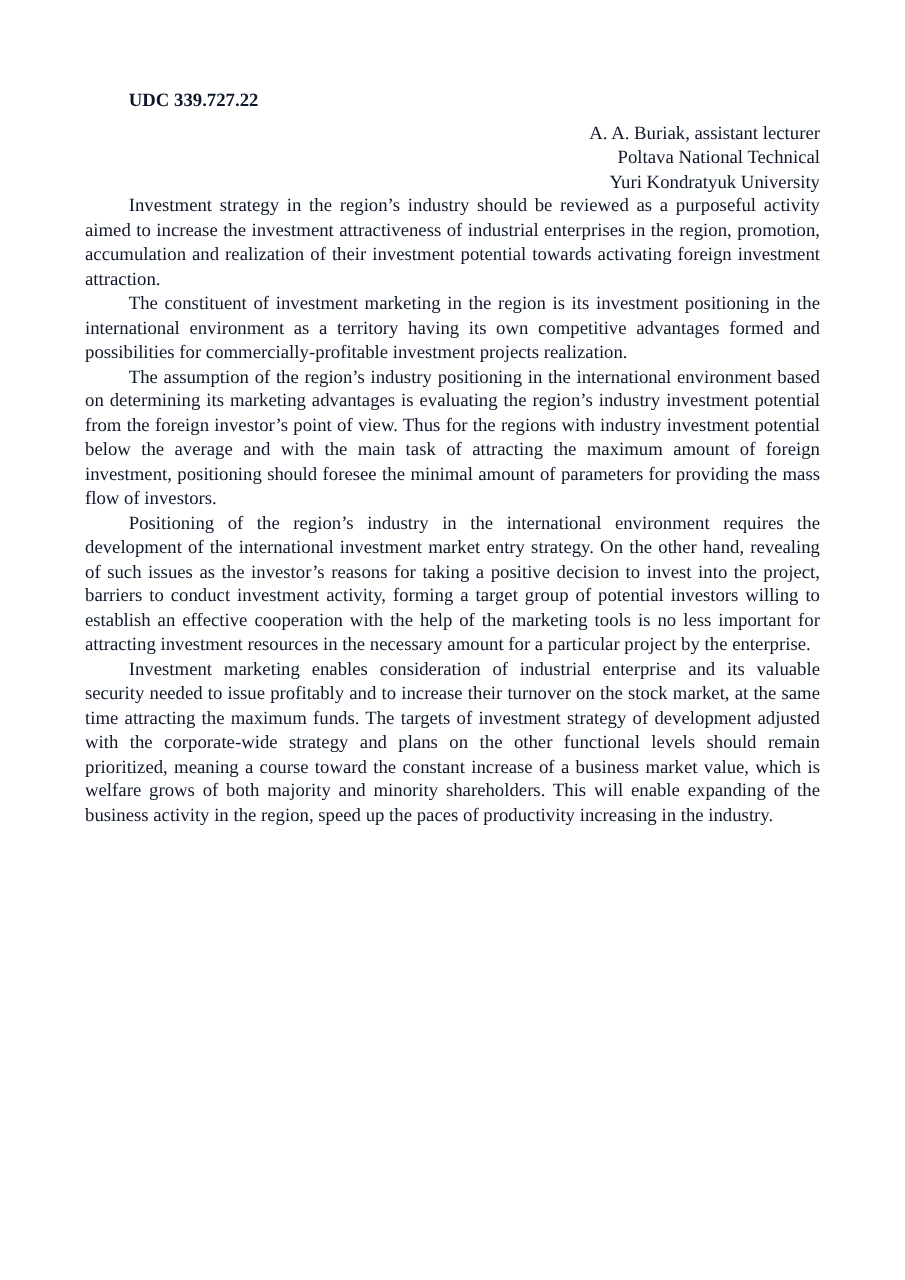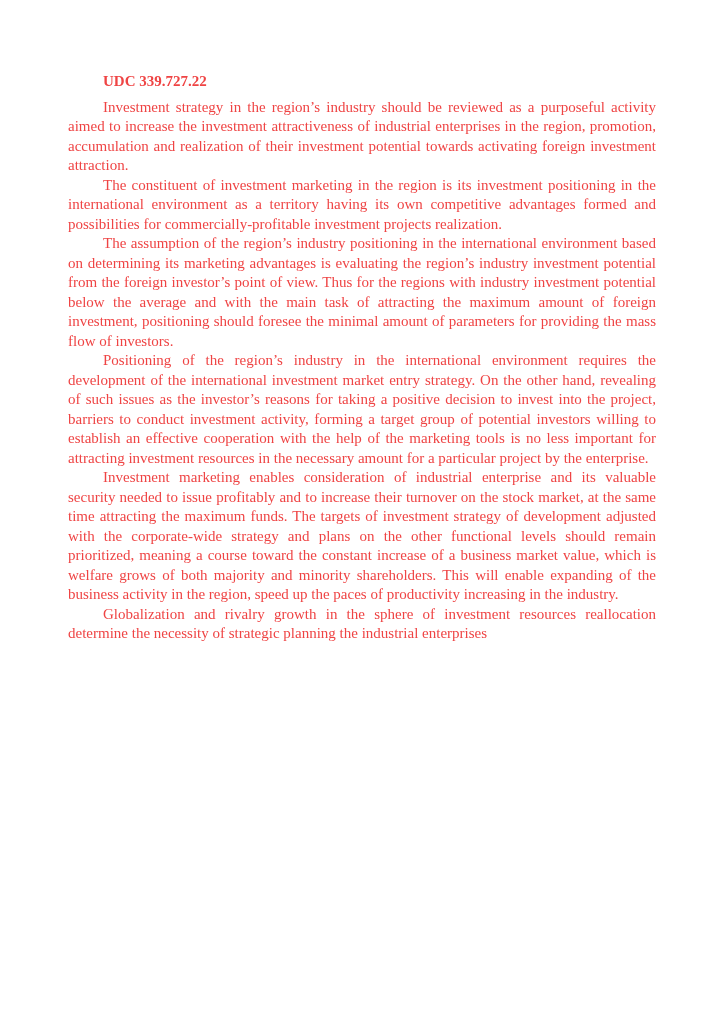--- a/index.html
+++ b/index.html
@@ -11,21 +11,21 @@
     position: relative;
     width: 724px;
     height: 1024px;
     margin: 0 auto;
     background: #ffffff;
     box-sizing: border-box;
     padding: 72px 68px 0 68px;
     font-family: "Liberation Serif", "DejaVu Serif", serif;
     font-size: 15px;
     line-height: 1.3;
-    color: #ef4444;
+    color: #0f172a;
     overflow: hidden;
   }
   .udc {
     font-weight: bold;
     margin: 0 0 6px 35px;
   }
   .author-block {
     text-align: right;
     margin: 0;
   }
@@ -43,28 +43,32 @@
     text-indent: 35px;
   }
 </style>
 </head>
 <body>
 
 <div class="page">
 
   <div class="udc">UDC 339.727.22</div>
 
+  <div class="author-block">
+    <div>A. A. Buriak, assistant lecturer</div>
+    <div>Poltava National Technical</div>
+    <div>Yuri Kondratyuk University</div>
+  </div>
 
 
   <p class="body-par">Investment strategy in the region’s industry should be reviewed as a purposeful activity aimed to increase the investment attractiveness of industrial enterprises in the region, promotion, accumulation and realization of their investment potential towards activating foreign investment attraction.</p>
 
 
   <p class="body-par">The constituent of investment marketing in the region is its investment positioning in the international environment as a territory having its own competitive advantages formed and possibilities for commercially-profitable investment projects realization.</p>
 
   <p class="body-par">The assumption of the region’s industry positioning in the international environment based on determining its marketing advantages is evaluating the region’s industry investment potential from the foreign investor’s point of view. Thus for the regions with industry investment potential below the average and with the main task of attracting the maximum amount of foreign investment, positioning should foresee the minimal amount of parameters for providing the mass flow of investors.</p>
 
   <p class="body-par">Positioning of the region’s industry in the international environment requires the development of the international investment market entry strategy. On the other hand, revealing of such issues as the investor’s reasons for taking a positive decision to invest into the project, barriers to conduct investment activity, forming a target group of potential investors willing to establish an effective cooperation with the help of the marketing tools is no less important for attracting investment resources in the necessary amount for a particular project by the enterprise.</p>
 
   <p class="body-par">Investment marketing enables consideration of industrial enterprise and its valuable security needed to issue profitably and to increase their turnover on the stock market, at the same time attracting the maximum funds. The targets of investment strategy of development adjusted with the corporate-wide strategy and plans on the other functional levels should remain prioritized, meaning a course toward the constant increase of a business market value, which is welfare grows of both majority and minority shareholders. This will enable expanding of the business activity in the region, speed up the paces of productivity increasing in the industry.</p>
 
-  <p class="body-par">Globalization and rivalry growth in the sphere of investment resources reallocation determine the necessity of strategic planning the industrial enterprises</p>
 
 </div>
 
 </body></html>

